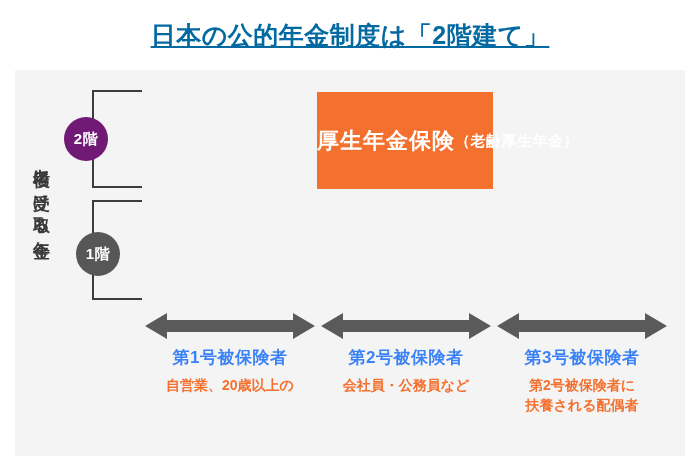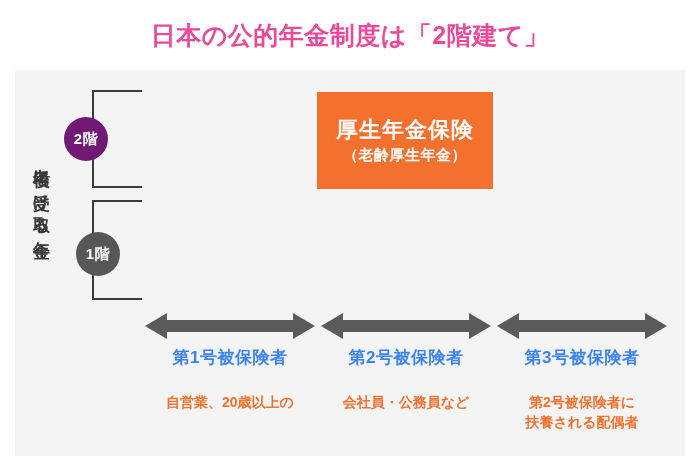--- a/index.html
+++ b/index.html
@@ -22,24 +22,25 @@
 
   
   .title {
     position: absolute;
     left: 0;
     top: 18px;
     width: 700px;
     text-align: center;
     font-size: 25px;
     font-weight: bold;
-    color: #ec4899;
+    color: #0369a1;
     letter-spacing: 0.5px;
     line-height: 34px;
     white-space: nowrap;
+    text-decoration: underline;
   }
 
   
   .panel {
     position: absolute;
     left: 15px;
     top: 70px;
     width: 670px;
     height: 386px;
     background: #f4f4f4;
@@ -89,23 +90,23 @@
     letter-spacing: 0.5px;
     white-space: nowrap;
   }
   .badge-2 { left: 64px; top: 117px; background: #701a75; }
   .badge-1 { left: 76px; top: 232px; background: #575757; }
 
   
   .box {
     position: absolute;
     display: flex;
-    flex-direction: column;
+    flex-direction: row;
     align-items: center;
-    justify-content: center;
+    justify-content: flex-start;
     color: #ffffff;
     box-sizing: border-box;
   }
   .box-main {
     font-size: 22px;
     font-weight: bold;
     letter-spacing: 1px;
     line-height: 28px;
     white-space: nowrap;
   }
@@ -164,21 +165,21 @@
     line-height: 24px;
     white-space: nowrap;
     text-align: center;
   }
   .col-sub {
     font-size: 14px;
     font-weight: bold;
     color: #f4702e;
     letter-spacing: 0px;
     line-height: 20px;
-    margin-top: 22px;
+    margin-top: 5px;
   }
 </style>
 </head>
 <body>
 
 <div id="root">
 
   <div class="title">日本の公的年金制度は「2階建て」</div>
 
   <div class="panel"></div>

